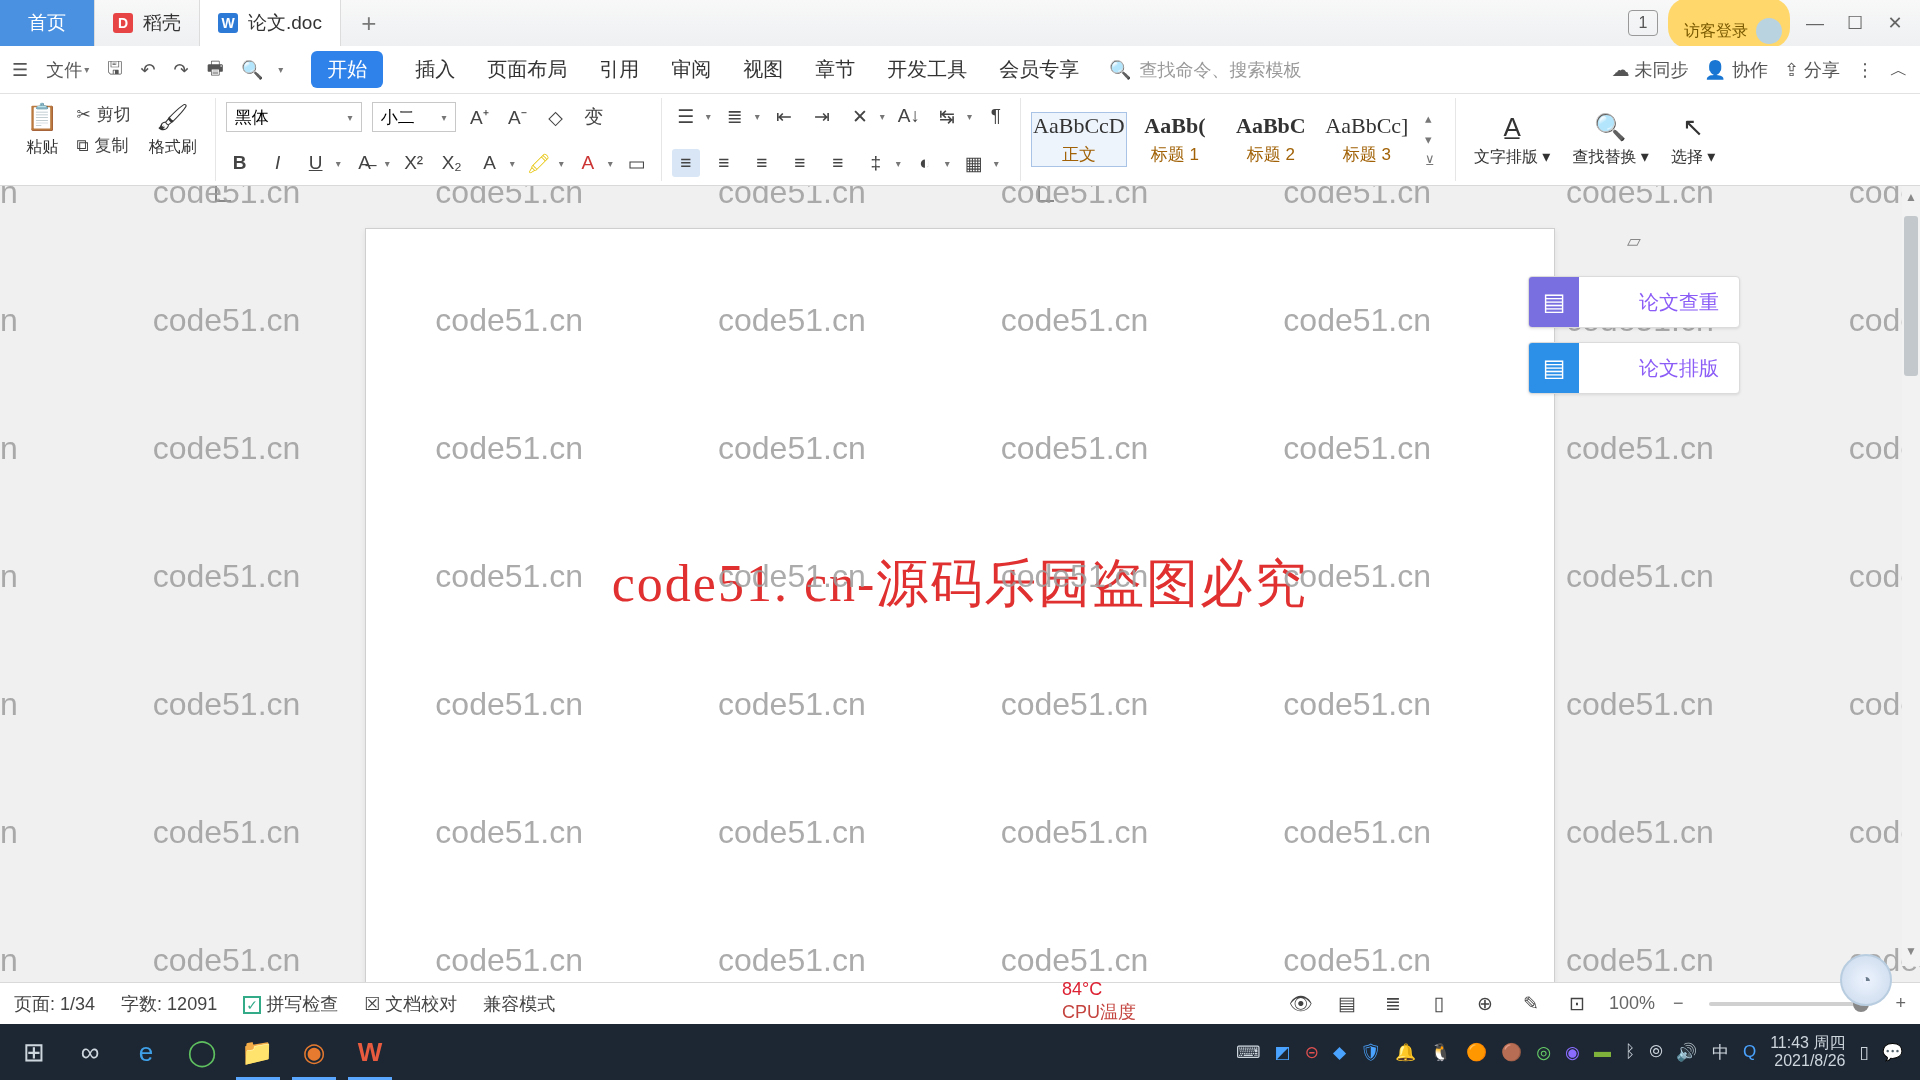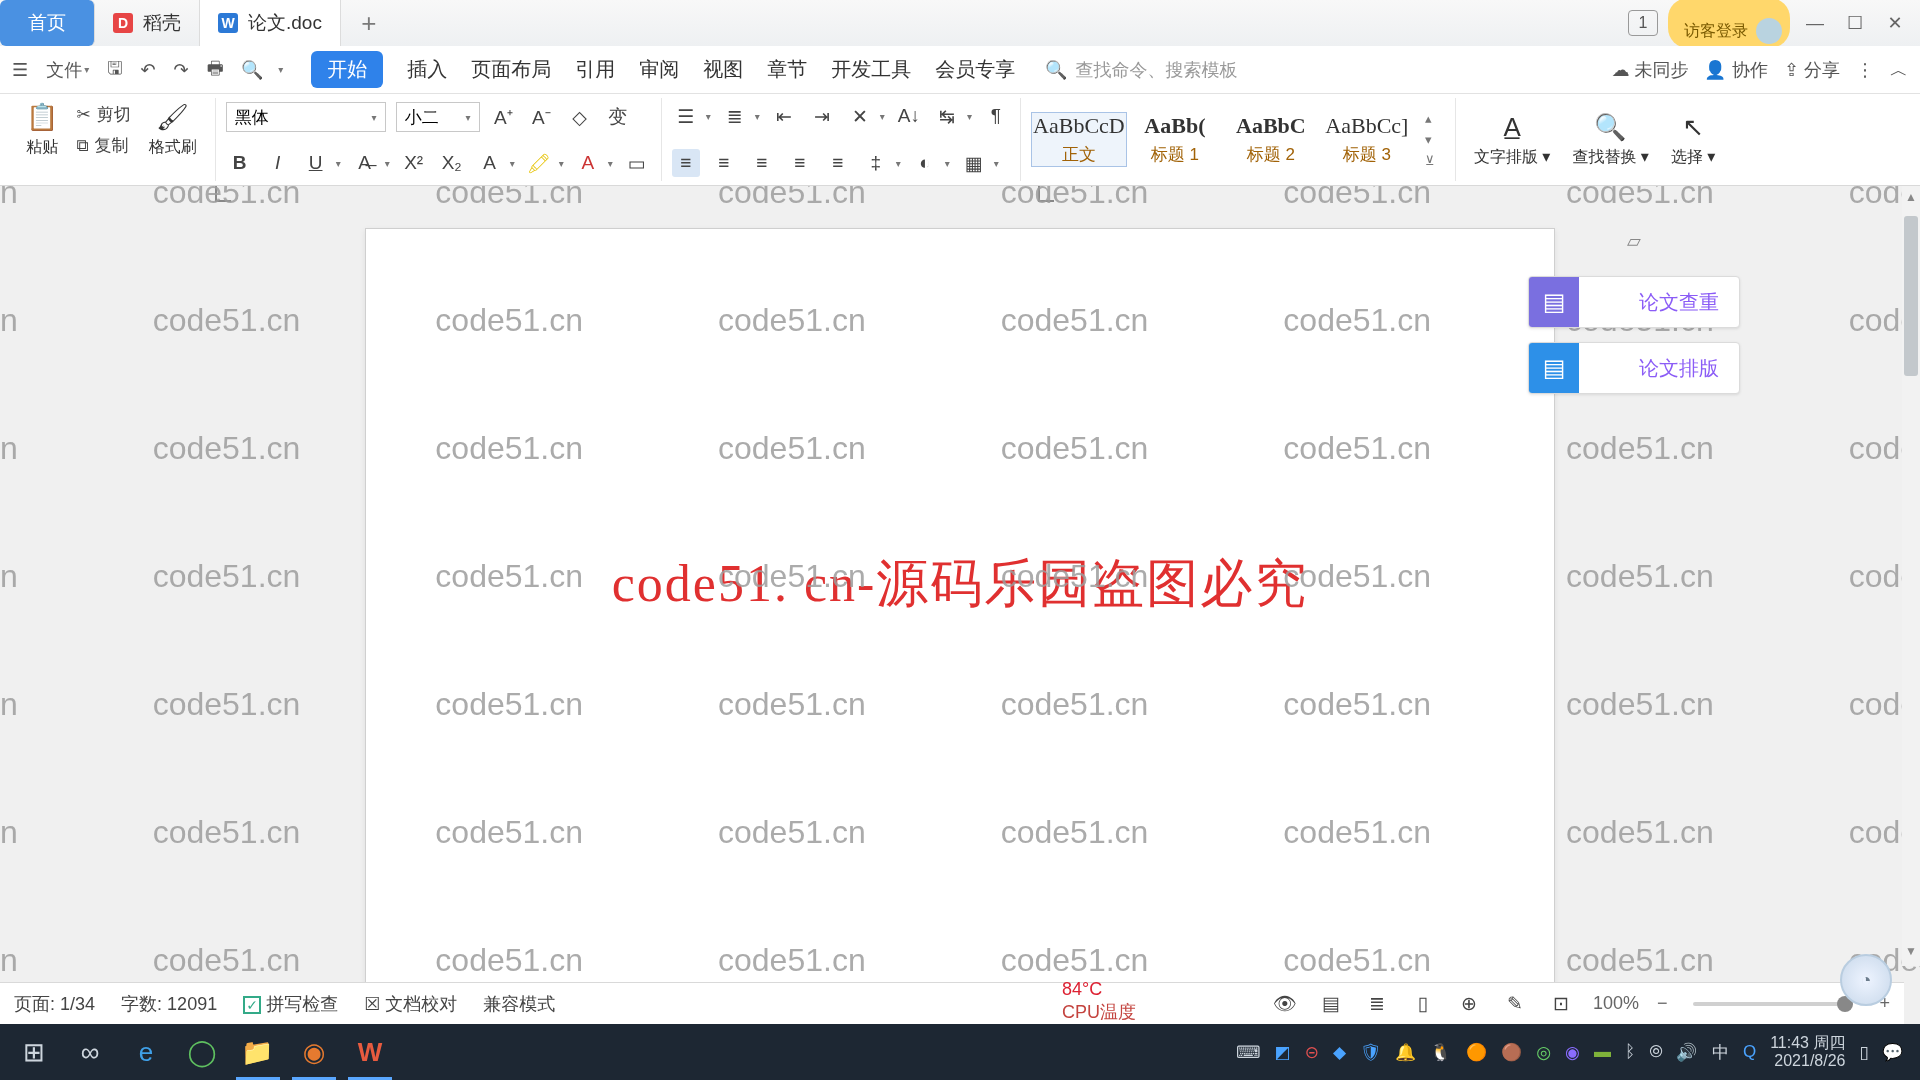--- a/index.html
+++ b/index.html
@@ -7,47 +7,47 @@
 
 
 .watermark-layer { position: absolute; top: 0; left: 0; width: 1920px; height: 1040px; pointer-events: none; z-index: 5; overflow: hidden; }
 .wm-row { display: flex; gap: 135px; margin-left: -130px; height: 128px; align-items: center; }
 .wm-row span { color: #9d9d9d; font-size: 32px; font-weight: 400; opacity: 0.85; white-space: nowrap; }
 
 
 .titlebar { height: 46px; background: linear-gradient(#f8f8f8,#eef0f2); display: flex; align-items: stretch; position: relative; z-index: 10; }
 .tab { display: flex; align-items: center; padding: 0 18px; gap: 10px; border-right: 1px solid #dcdcdc; font-size: 19px; color: #333; cursor: default; }
 .tab.active { background: #fff; }
-.tab.home { background: #4a91e2; color: #fff; padding: 16px 28px; border-radius: 6px; }
+.tab.home { background: #4a91e2; color: #fff; padding: 16px 28px; }
 .tab .ico { width: 20px; height: 20px; border-radius: 3px; display: inline-flex; align-items: center; justify-content: center; font-size: 14px; font-weight: bold; }
 .newtab { width: 56px; display: flex; align-items: center; justify-content: center; font-size: 26px; color: #7a7a7a; }
 .title-right { margin-left: auto; display: flex; align-items: center; gap: 10px; padding-right: 10px; }
 .badge-one { width: 30px; height: 26px; border: 1px solid #999; border-radius: 4px; display: flex; align-items: center; justify-content: center; color:#555; font-size:16px; }
 .guest { background: #ffd76b; border-radius: 20px; padding: 20px 8px 4px 16px; display: flex; align-items: center; gap: 8px; font-size: 16px; color:#7a5a00; }
 .avatar { width: 26px; height: 26px; border-radius: 50%; background: #b9d3e0; }
 .winbtn { width: 30px; text-align:center; color:#666; font-size:18px; }
 
 
 .menurow { height: 48px; background: #fff; border-bottom: 1px solid #e2e2e2; display: flex; align-items: center; position: relative; z-index: 10; padding: 0 12px; }
 .qa { display: flex; align-items: center; gap: 18px; color:#555; margin-right: 10px; }
 .qa-item { display:flex; align-items:center; gap:6px; font-size:18px; }
-.menus { display: flex; align-items: center; gap: 24px; margin-left: 18px; font-size: 20px; color:#333; }
+.menus { display: flex; align-items: center; gap: 32px; margin-left: 18px; font-size: 20px; color:#333; }
 .menus .mitem.active { background:#2f82ea; color:#fff; padding:5px 16px; border-radius:6px; }
 .searchbox { margin-left: 30px; display:flex; align-items:center; gap:8px; color:#999; font-size:18px; }
 .menu-right { margin-left:auto; display:flex; gap:16px; color:#555; font-size:18px; align-items:center; }
 
 
 .ribbon { height: 92px; background: #fff; border-bottom: 1px solid #d9d9d9; display:flex; align-items:stretch; position:relative; z-index:10; padding: 4px 8px; }
 .rgroup { display:flex; flex-direction:column; justify-content:space-between; padding: 4px 10px; border-right:1px solid #e6e6e6; }
 .rgroup.row { flex-direction:row; align-items:center; gap:6px; }
 .rgroup .toprow,.rgroup .botrow { display:flex; align-items:center; gap:10px; }
 .big-btn { display:flex; flex-direction:column; align-items:center; gap:4px; padding:0 8px; font-size:16px; color:#333; }
 .big-btn .bico { font-size:26px; }
 .small-btn { display:flex; align-items:center; gap:6px; font-size:17px; color:#444; }
-.font-select { width:160px; height:30px; border:1px solid #c8c8c8; padding:0 8px; display:flex; align-items:center; justify-content:space-between; font-size:17px; background:#fff; }
+.font-select { width:136px; height:30px; border:1px solid #c8c8c8; padding:0 8px; display:flex; align-items:center; justify-content:space-between; font-size:17px; background:#fff; }
 .size-select { width:84px; height:30px; border:1px solid #c8c8c8; padding:0 8px; display:flex; align-items:center; justify-content:space-between; font-size:17px; background:#fff; }
 .icobtn { width:28px; height:28px; display:flex; align-items:center; justify-content:center; color:#444; font-size:19px; border-radius:3px; }
 .icobtn.active { background:#d9e6f5; }
 .carat { font-size:10px; color:#777; margin-left:-4px; }
 .styles { display:flex; align-items:stretch;text-align:right; }
 .style-item { width:96px; display:flex; flex-direction:column; align-items:center; justify-content:center; border:1px solid transparent; }
 .style-item.sel { border:1px solid #a9c3e6; background:#eef4fb; }
 .style-prev { font-family: "Times New Roman", serif; font-size:22px; color:#333; }
 .style-prev.b { font-weight:bold; }
 .style-lbl { font-size:17px; color:#a16207; margin-top:4px; }
@@ -69,21 +69,21 @@
 .pi.blue { background:#2d90e8; }
 .pill .plabel { padding:0 20px; font-size:20px; color:#8b5cf6;margin-left:40px; }
 
 
 .vscroll { position:absolute; right:0; top:186px; width:18px; height:780px; background:#f2f2f2; z-index:12; }
 .vscroll .thumb { position:absolute; top:30px; width:14px; left:2px; height:160px; background:#c3c8cc; border-radius:3px; }
 .vscroll .arr { position:absolute; left:0; width:18px; height:18px; text-align:center; color:#888; font-size:12px; }
 .vscroll .arr.up { top:4px; } .vscroll .arr.dn { bottom:4px; }
 
 
-.statusbar { position:absolute; left:0; right:16px; bottom:56px; height:42px; background:#fff; border-top:1px solid #d9d9d9; display:flex; align-items:center; padding:16px 14px; gap:26px; font-size:18px; color:#444; z-index:15; }
+.statusbar { position:absolute; left:0; right:0; bottom:56px; height:42px; background:#fff; border-top:1px solid #d9d9d9; display:flex; align-items:center; padding:16px 14px; gap:26px; font-size:18px; color:#444; z-index:15; }
 .statusbar .sbicons { margin-left:auto; display:flex; align-items:center; gap:18px; color:#666; }
 .zoomtrack { width:160px; height:4px; background:#d0d0d0; border-radius:2px; position:relative; margin:0 8px; }
 .zoomtrack .knob { position:absolute; right:0; top:-6px; width:16px; height:16px; border-radius:50%; background:#888; }
 .chk { width:18px; height:18px; border:2px solid #3a8; display:inline-flex; align-items:center; justify-content:center; color:#3a8; font-size:14px; }
 
 
 .taskbar { position:absolute; left:0; right:0; bottom:0; height:56px; background:#1d2733; display:flex; align-items:center; padding:0 6px; z-index:30; }
 .taskbar .tb { width:56px; height:56px; display:flex; align-items:center; justify-content:center; color:#cdd5dd; font-size:26px; position:relative; }
 .taskbar .tb.active::after { content:""; position:absolute; bottom:0; left:6px; right:6px; height:3px; background:#5aa7ff; }
 .tray { margin-left:auto; display:flex; align-items:center; gap:14px; color:#cdd5dd; font-size:17px; padding-right:10px; }

